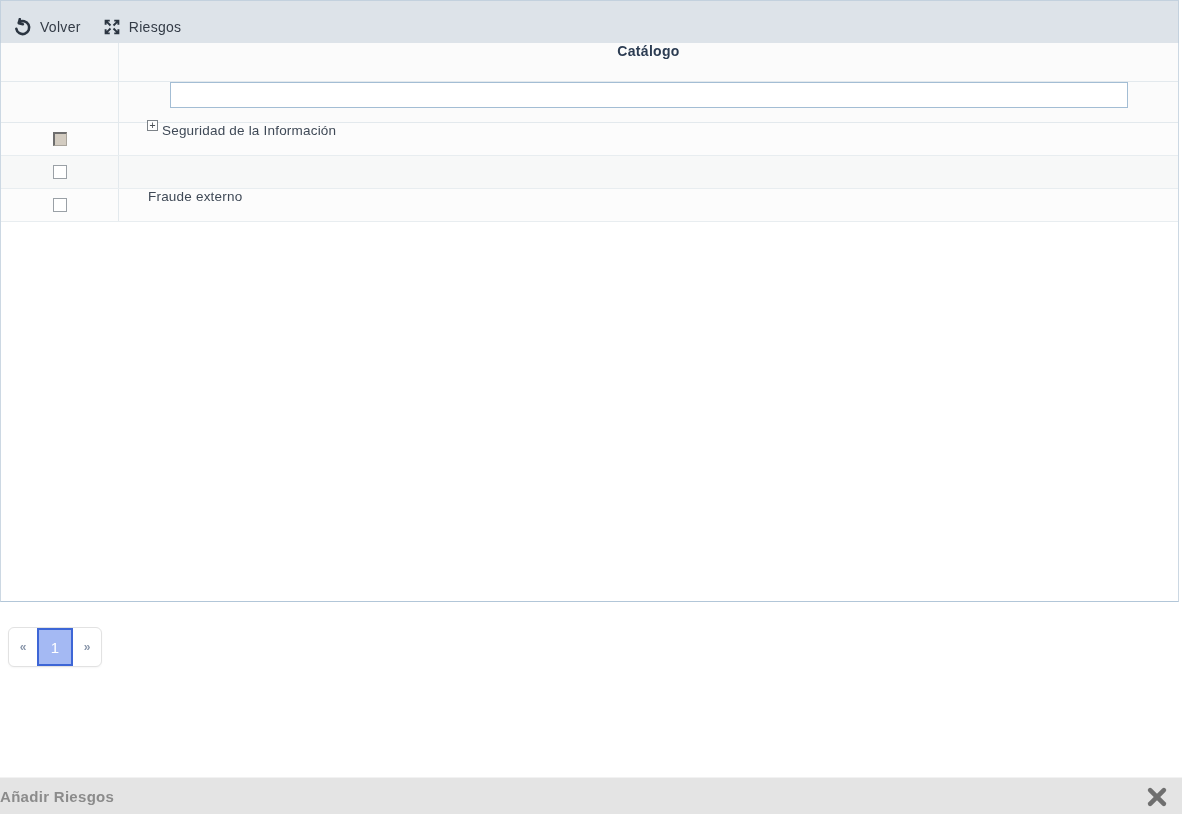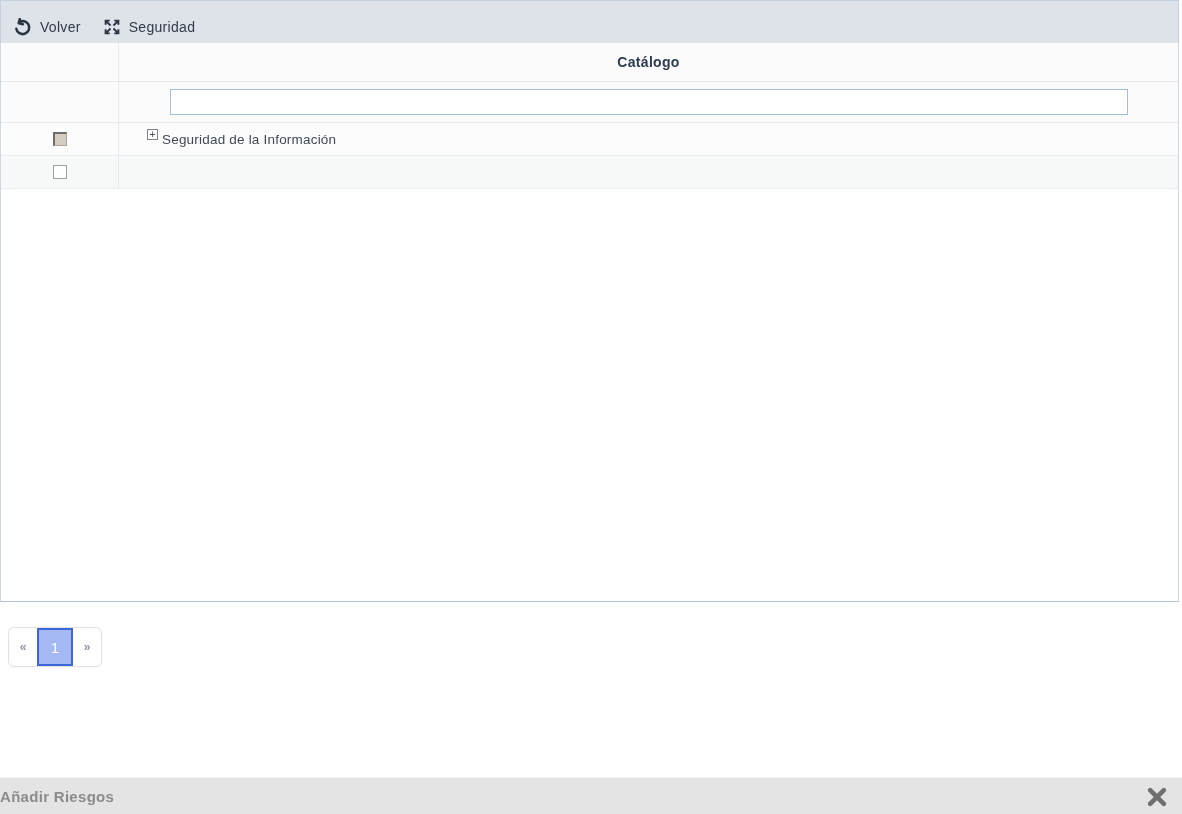--- a/index.html
+++ b/index.html
@@ -40,21 +40,21 @@
     border-left: 1px solid #ccd8e3;
     border-right: 1px solid #ccd8e3;
     border-bottom: 1px solid #b2c6d8;
   }
   .t-row { display: flex; width: 100%; }
   .col-check {
     width: 118px; flex: 0 0 118px;
     border-right: 1px solid #e3e9ed;
     display: flex; align-items: center; justify-content: center;
   }
-  .col-main { flex: 1; display: flex; align-items: center; }
+  .col-main { flex: 1; display: flex; align-items: flex-start; }
 
   .header-row {
     height: 39px; background: #fbfbfb;
     border-bottom: 1px solid #e3e9ed;
   }
   .header-row .col-main { justify-content: center; }
   .header-title {
     font-size: 14px; font-weight: bold; color: #2c3c52; letter-spacing: .3px;
   }
 
@@ -162,21 +162,21 @@
   </button>
   <button class="tool-btn">
     <span>
       <svg width="18" height="18" viewBox="0 0 24 24" fill="none" stroke="#2b3541" stroke-width="2.6" stroke-linejoin="miter">
         <path d="M10 10 L4.5 4.5 M3.5 9 V3.5 H9"></path>
         <path d="M14 10 L19.5 4.5 M20.5 9 V3.5 H15"></path>
         <path d="M10 14 L4.5 19.5 M3.5 15 V20.5 H9"></path>
         <path d="M14 14 L19.5 19.5 M15 20.5 H20.5 V15"></path>
       </svg>
     </span>
-    <span>Seguridad</span>
+    <span>Riesgos</span>
   </button>
 </div>
 
 <div class="panel">
 
   <div class="t-row header-row">
     <div class="col-check"></div>
     <div class="col-main">
       <span class="header-title">Catálogo</span>
     </div>
@@ -200,20 +200,30 @@
       </span>
     </div>
   </div>
 
   <div class="t-row data-row alt">
     <div class="col-check">
       <span class="cb"></span>
     </div>
   </div>
 
+  <div class="t-row data-row">
+    <div class="col-check">
+      <span class="cb"></span>
+    </div>
+    <div class="col-main">
+      <span class="row-label" style="margin-left:29px;">
+        <span>Fraude externo</span>
+      </span>
+    </div>
+  </div>
 
 </div>
 
 <div class="pagination">
   <button class="page-btn first">«</button>
   <button class="page-btn active">1</button>
   <button class="page-btn last">»</button>
 </div>
 
 <div class="footer-bar">

